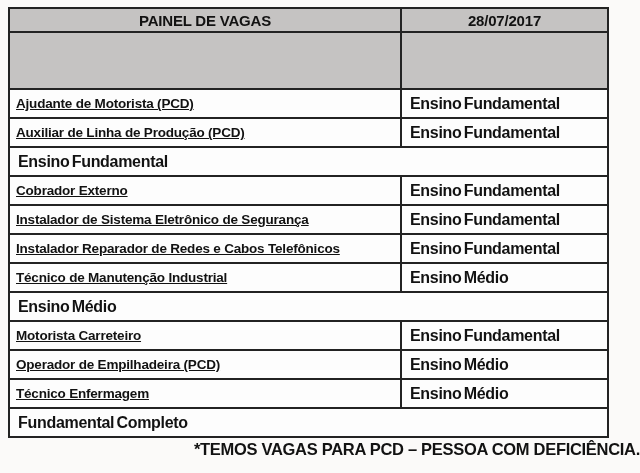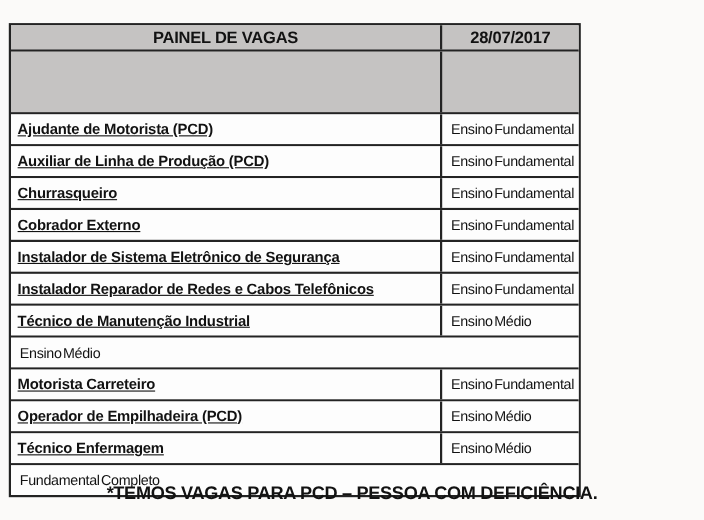--- a/index.html
+++ b/index.html
@@ -11,22 +11,22 @@
     height: 473px;
     position: relative;
     background: #fbfaf9;
     font-family: "Liberation Sans", sans-serif;
     color: var(--text, #111);
     overflow: hidden;
   }
   .panel {
     position: absolute;
     left: 8px;
-    top: 21px;
-    width: 520px;
+    top: 7px;
+    width: 601px;
     box-sizing: border-box;
     border: 2px solid var(--border, #232323);
     background: var(--row-bg, #fdfdfd);
   }
   .row {
     display: flex;
     border-bottom: 2px solid var(--border, #232323);
   }
   .row:last-child {
     border-bottom: none;
@@ -68,31 +68,31 @@
   }
   .data-row .cell-l {
     padding-left: 6px;
     font-size: 13.5px;
     font-weight: bold;
     letter-spacing: -0.2px;
     text-decoration: underline;
   }
   .data-row .cell-r {
     padding-left: 8px;
-    font-size: 13px;
-    font-weight: normal;
+    font-size: 16px;
+    font-weight: bold;
     letter-spacing: -0.3px;
     word-spacing: -2px;
   }
   .footer {
     position: absolute;
     left: 0;
     top: 440px;
     width: 640px;
-    text-align: center;
+    text-align: right;
     font-weight: bold;
     font-size: 16.5px;
     letter-spacing: -0.3px;
   }
 </style>
 </head>
 <body style="--header-bg: #c5c3c2; --row-bg: #fdfdfd; --border: #232323; --text: #121212;">
 
 <div class="panel">
   <div class="row hdr">
@@ -106,21 +106,20 @@
 
 <div class="row data-row">
     <div class="cell-l">Ajudante de Motorista (PCD)</div>
     <div class="cell-r">Ensino Fundamental</div>
   </div>
     <div class="row data-row">
     <div class="cell-l">Auxiliar de Linha de Produção (PCD)</div>
     <div class="cell-r">Ensino Fundamental</div>
   </div>
     <div class="row data-row">
-    <div class="cell-l">Churrasqueiro</div>
     <div class="cell-r">Ensino Fundamental</div>
   </div>
     <div class="row data-row">
     <div class="cell-l">Cobrador Externo</div>
     <div class="cell-r">Ensino Fundamental</div>
   </div>
     <div class="row data-row">
     <div class="cell-l">Instalador de Sistema Eletrônico de Segurança</div>
     <div class="cell-r">Ensino Fundamental</div>
   </div>

